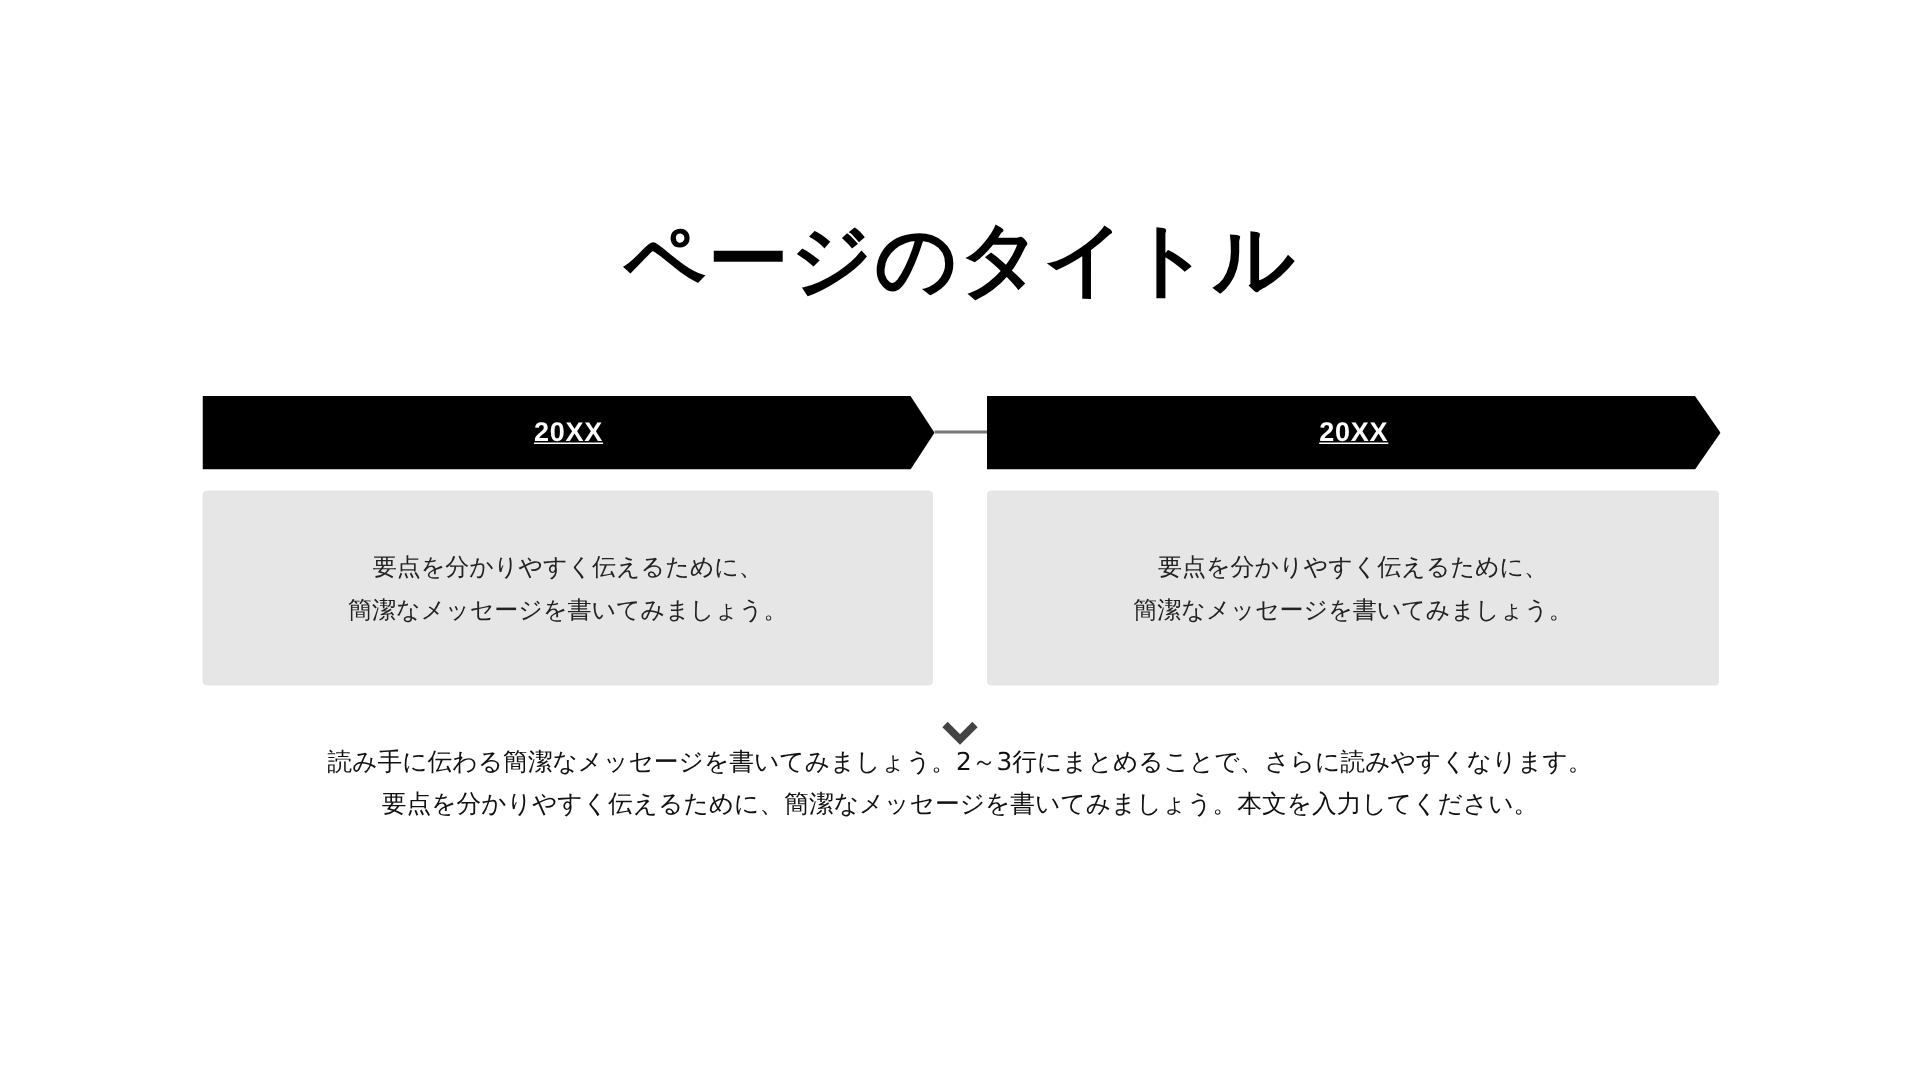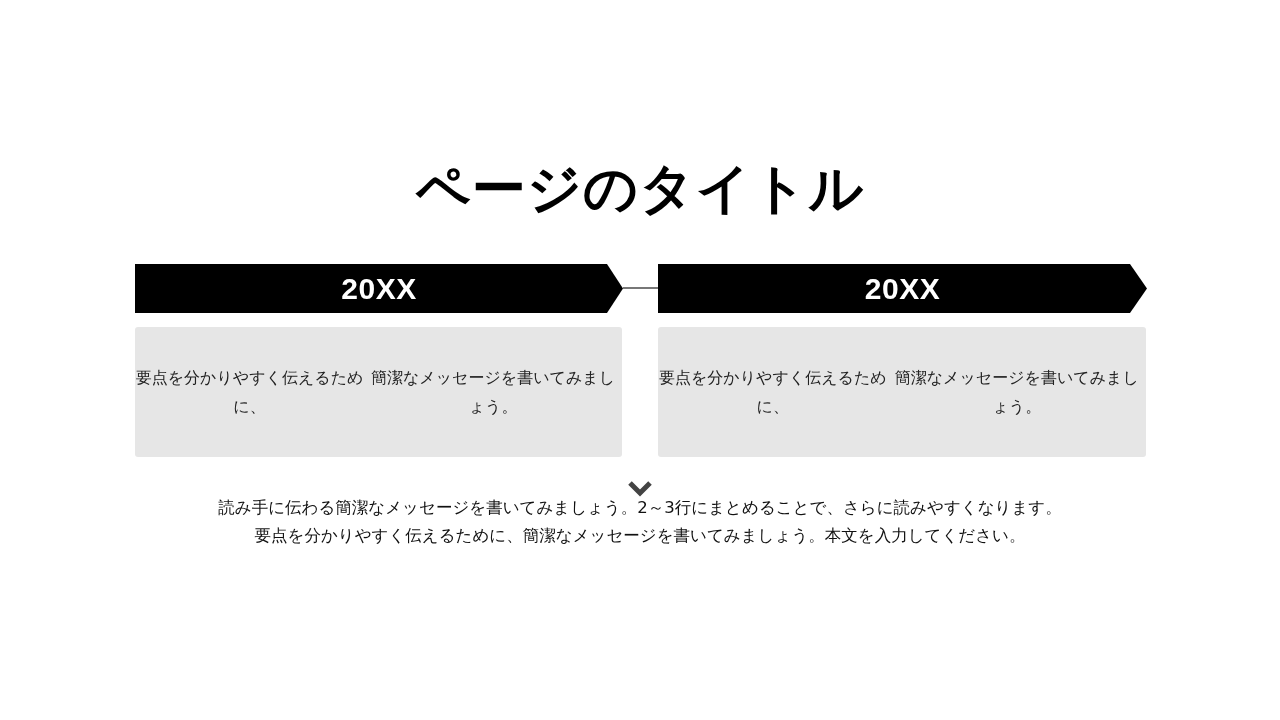--- a/index.html
+++ b/index.html
@@ -2,39 +2,40 @@
 <html><head>
   <meta charset="utf-8">
   <style>
     html, body { margin: 0; padding: 0; }
     body {
       width: 1280px; height: 720px; background: #ffffff; position: relative; overflow: hidden;
       font-family: "DejaVu Sans", "Liberation Sans", sans-serif; color: #111;
     }
     .title {
       position: absolute; left: 0; top: 138px; width: 1280px; text-align: center;
-      font-size: 54px; font-weight: bold; letter-spacing: 1px; color: #000; line-height: 70px; margin-top: 16px;
+      font-size: 54px; font-weight: bold; letter-spacing: 1px; color: #000; line-height: 70px;
     }
     .banner {
       position: absolute; top: 264px; height: 49px; color: #fff;
       display: flex; align-items: center; justify-content: center;
     }
     .banner svg { position: absolute; left: 0; top: 0; }
     .banner .label {
-      position: relative; font-size: 30px; font-weight: bold; letter-spacing: 0.5px;
+      position: relative; font-size: 18px; font-weight: bold; letter-spacing: 0.5px;
       font-family: "Liberation Sans", "DejaVu Sans", sans-serif;
+      text-decoration: underline;
     }
     .b1 { left: 135px; width: 488px; }
     .b2 { left: 658px; width: 489px; }
     .connector {
       position: absolute; left: 623px; top: 287px; width: 35px; height: 2px; background: #777;
     }
     .box {
       position: absolute; top: 327px; height: 130px; background: #e6e6e6; border-radius: 3px;
-      display: flex; flex-direction: row; align-items: center; justify-content: center;
+      display: flex; flex-direction: column; align-items: center; justify-content: center;
       font-size: 16px; line-height: 29px; color: #222; text-align: center;
     }
     .box1 { left: 135px; width: 487px; }
     .box2 { left: 658px; width: 488px; }
     .chevron { position: absolute; left: 627px; top: 478px; }
     .body-text {
       position: absolute; left: 0; top: 494px; width: 1280px; text-align: center;
       font-size: 16.5px; line-height: 28px; color: #111;
     }
   </style>

